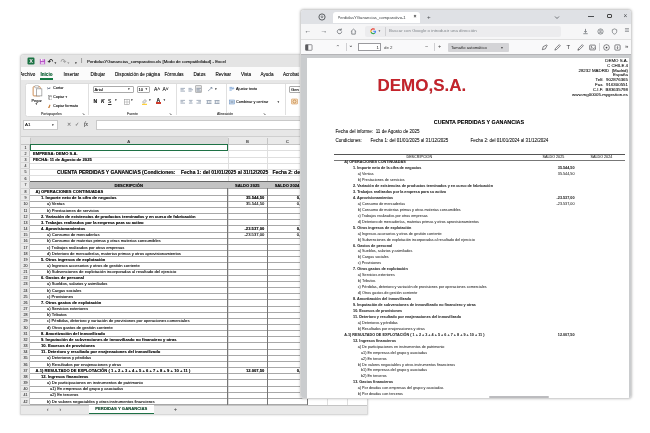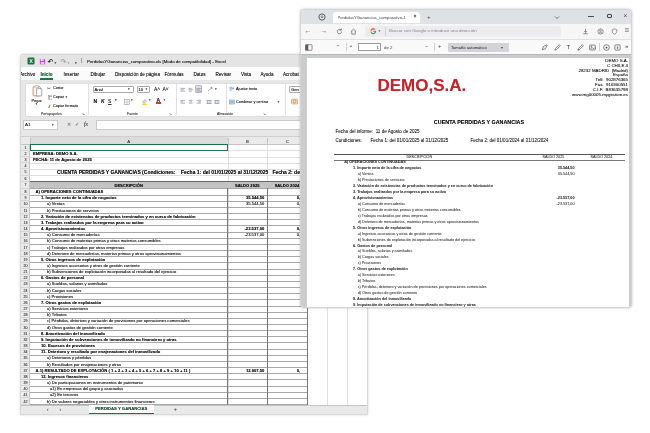--- a/index.html
+++ b/index.html
@@ -312,21 +312,21 @@
 <div class="a" style="left:29.0px;top:337.34000000000003px;height:6.16px;line-height:6.16px;font-size:4.15px;font-weight:normal;color:#111;white-space:nowrap;">a2) En terceros</div>
 <div class="a" style="left:26.0px;top:343.5px;height:6.16px;line-height:6.16px;font-size:4.15px;font-weight:normal;color:#111;white-space:nowrap;">b) De valores negociables y otros instrumentos financieros</div>
 <div class="a" style="left:36px;top:113.64px;height:6.16px;line-height:6.16px;font-size:5px;font-weight:bold;color:#111;white-space:nowrap;">CUENTA PERDIDAS Y GANANCIAS (Condiciones:&nbsp;&nbsp;&nbsp;&nbsp;Fecha 1: del 01/01/2025 al 31/12/2025&nbsp;&nbsp;&nbsp;Fecha 2: del 01/01/2024 al 31/12/2024</div>
 <div class="a" style="left:0;top:349.66px;width:100%;height:10.839999999999975px;background:#e9e9e9;border-top:0.5px solid #c4c4c4;"></div>
 <div class="a" style="left:26px;top:351.86px;font-size:4.5px;color:#666;">‹</div>
 <div class="a" style="left:38.5px;top:351.86px;font-size:4.5px;color:#666;">›</div>
 <div class="a" style="left:68px;top:350.16px;width:64.5px;height:9px;background:#fff;border-bottom:1.4px solid #1e7145;"></div>
 <div class="a" style="left:68px;top:350.16px;width:64.5px;height:8px;line-height:8px;text-align:center;font-size:4.2px;font-weight:bold;color:#1f5c3c;">PERDIDAS Y GANANCIAS</div>
 <div class="a" style="left:153px;top:351.16px;font-size:5px;color:#666;">+</div>
 </div>
-<div class="a" id="bw" style="left:300px;top:9px;width:331.5px;height:299px;background:#fff;box-shadow:0 0 2.5px rgba(0,0,0,.25);border:0.5px solid #d4d4d4;border-radius:4px;overflow:hidden;">
+<div class="a" id="bw" style="left:300px;top:9px;width:331.5px;height:390px;background:#fff;box-shadow:0 0 2.5px rgba(0,0,0,.25);border:0.5px solid #d4d4d4;border-radius:4px;overflow:hidden;">
 <div class="a" style="left:0;top:0;width:100%;height:13.5px;background:#dfe1e5;"></div>
 <svg class="a" style="left:17px;top:3px" width="8" height="8" viewBox="0 0 16 16">
       <circle cx="8" cy="8" r="6.2" fill="none" stroke="#4e5256" stroke-width="1.8"></circle>
       <path d="M8 5v4M6 7.3L8 9.3l2-2" fill="none" stroke="#4e5256" stroke-width="1.6"></path>
     </svg>
 <div class="a" style="left:32px;top:1.8px;width:87px;height:11.7px;background:#fff;border-radius:3px 3px 0 0;"></div>
 <div class="a" style="left:36.5px;top:4.5px;width:70px;overflow:hidden;font-size:4.2px;color:#3c4043;white-space:nowrap;">PerdidasYGanancias_comparativo-1</div>
 <div class="a" style="left:112.5px;top:3.4px;font-size:5.2px;color:#333;font-weight:bold;">×</div>
 <div class="a" style="left:126px;top:2.6px;font-size:6.2px;color:#4a4d51;">+</div>
 <svg class="a" style="left:253px;top:4.5px" width="6" height="5" viewBox="0 0 12 8">

